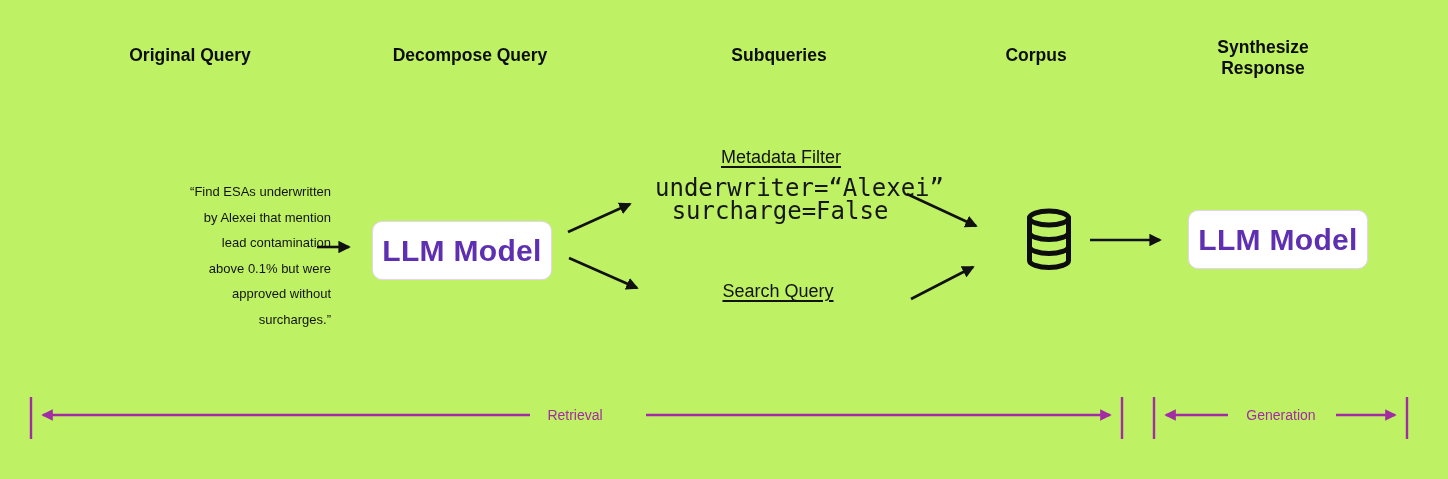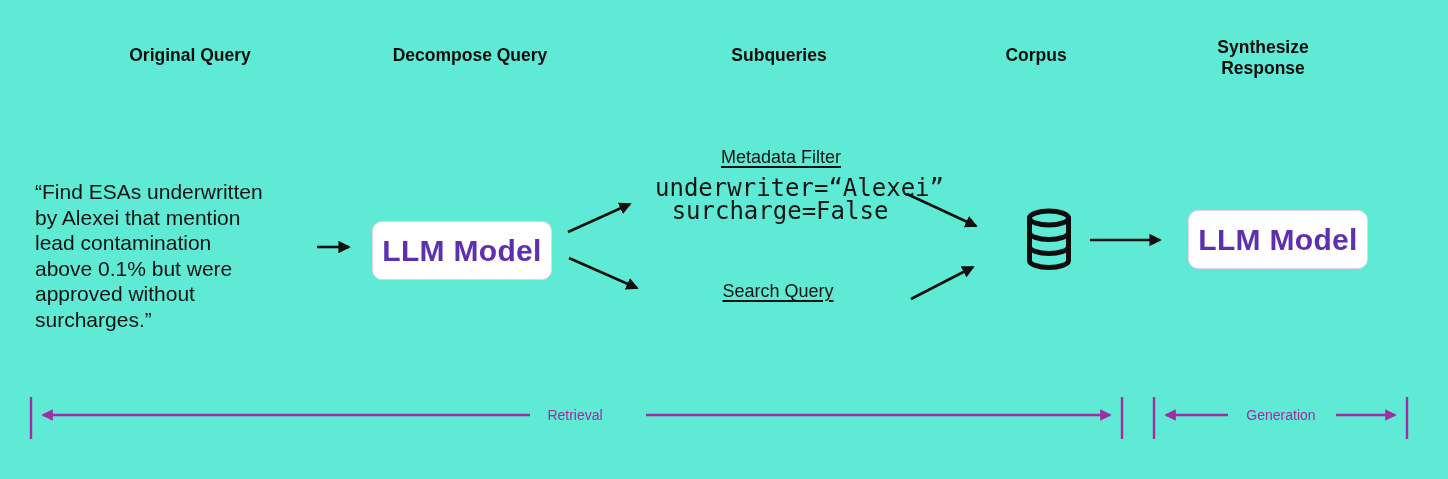--- a/index.html
+++ b/index.html
@@ -1,39 +1,39 @@
 <!DOCTYPE html>
 <html><head>
 <meta charset="utf-8">
 <style>
   html, body { margin: 0; padding: 0; background: #ffffff; }
   .canvas {
     position: relative;
     width: 1448px;
     height: 479px;
-    background: #5eead4;
+    background: #bef264;
     font-family: "Liberation Sans", sans-serif;
     color: #111111;
     overflow: hidden;
   }
   .abs { position: absolute; }
   .hdr {
     position: absolute;
     font-weight: 700;
     font-size: 17.5px;
     line-height: 21px;
     text-align: center;
     white-space: pre-line;
     color: #0d0d0d;
   }
   .para {
     position: absolute;
-    font-size: 21px;
+    font-size: 13px;
     line-height: 25.5px;
-    text-align: left;
+    text-align: right;
     white-space: pre-line;
     color: #131313;
   }
   .llm-box {
     position: absolute;
     width: 178px;
     height: 57px;
     background: #ffffff;
     border: 1.5px solid #E5D2F5;
     border-radius: 10px;

